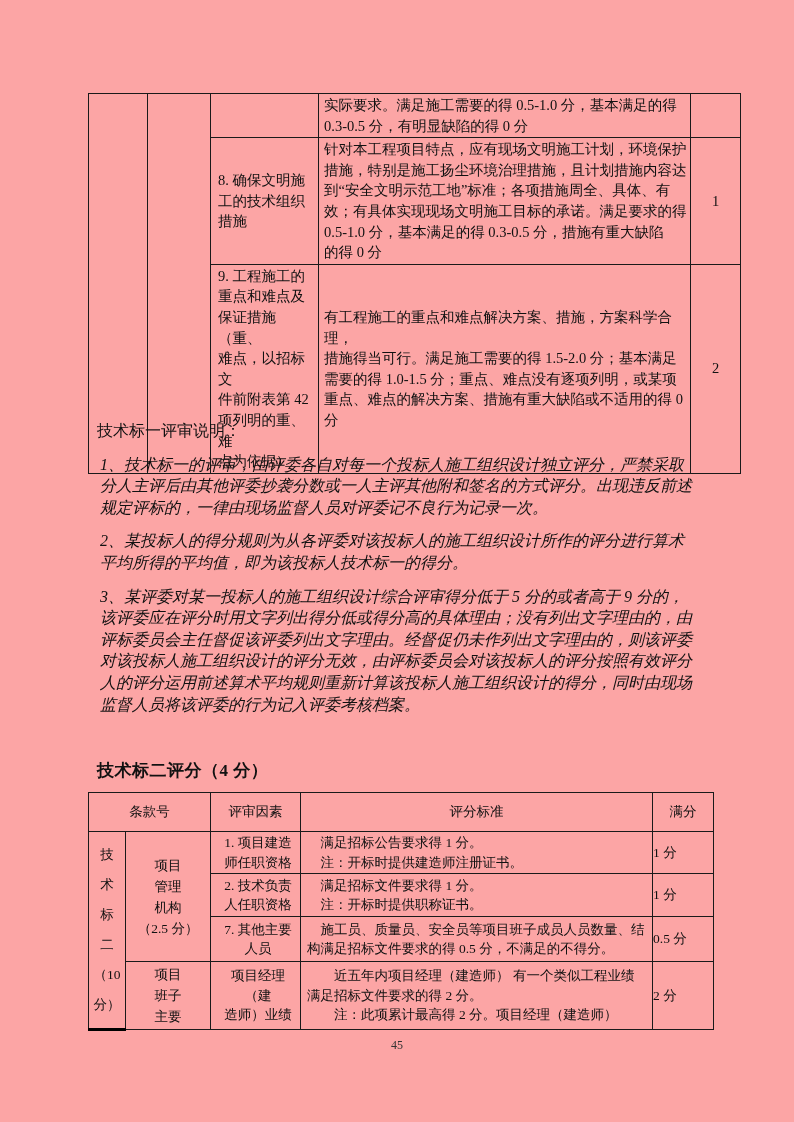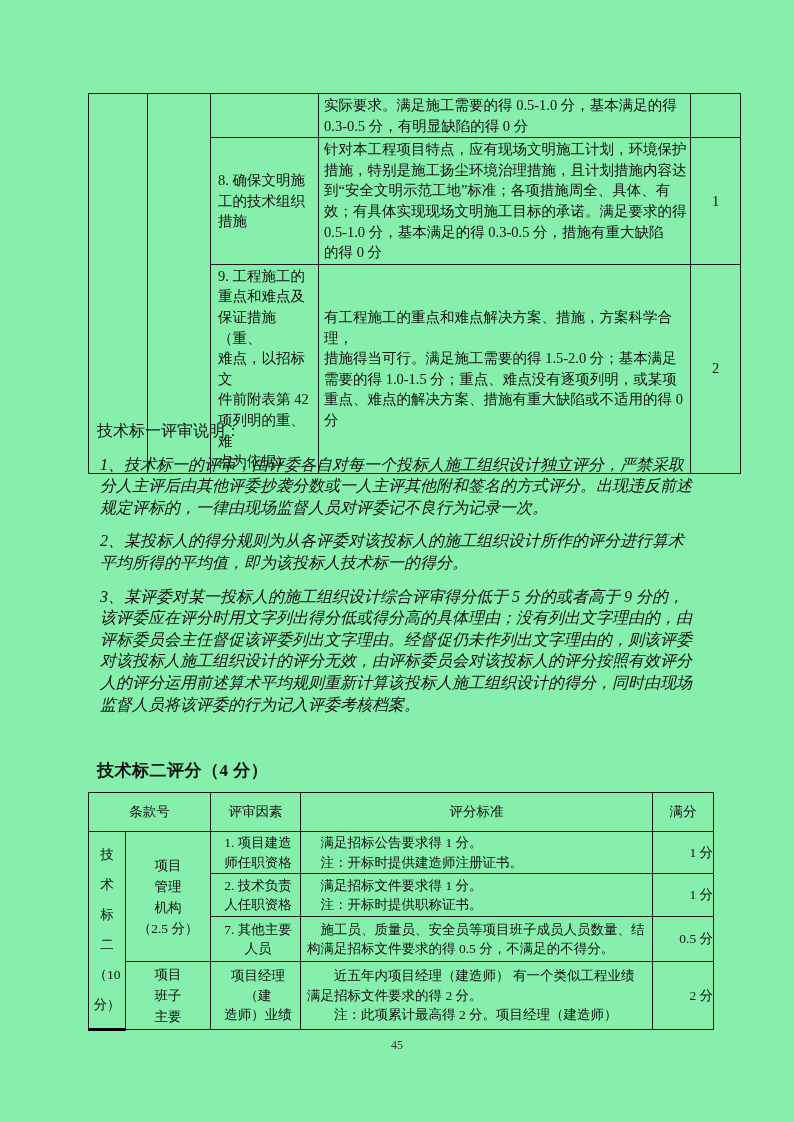--- a/index.html
+++ b/index.html
@@ -1,21 +1,21 @@
 <!DOCTYPE html>
 <html><head>
 <meta charset="utf-8">
 <style>
   html, body { margin: 0; padding: 0; background: #9e9e9e; }
   .page {
     position: relative;
     width: 794px;
     height: 1122px;
     margin: 0 auto;
-    background: #86efac;
+    background: #fca5a5;
     font-family: "Liberation Serif", "DejaVu Serif", serif;
     color: #111111;
     overflow: hidden;
   }
   table {
     border-collapse: collapse;
     table-layout: fixed;
   }
   td {
     border: 1px solid #1a1a1a;
@@ -74,21 +74,21 @@
   #table2 td.hdr      { text-align: center; padding: 2px 0; }
   #table2 td.clause-v {
     text-align: center;
     line-height: 30px;
     padding: 2px 0;
     border-bottom: 3px solid #000000;
   }
   #table2 td.subclause { text-align: center; line-height: 21px; padding: 2px 0; }
   #table2 td.factor    { padding: 1px 2px 1px 7px; text-align: center; }
   #table2 td.standard  { padding: 1px 6px; text-align: left; margin-left: 19px; }
-  #table2 td.max       { text-align: right; padding: 0; }
+  #table2 td.max       { text-align: left; padding: 0; }
 
   
   #pagenum {
     position: absolute;
     left: 0;
     top: 1038px;
     width: 100%;
     text-align: center;
     font-size: 12px;
     color: #333333;

